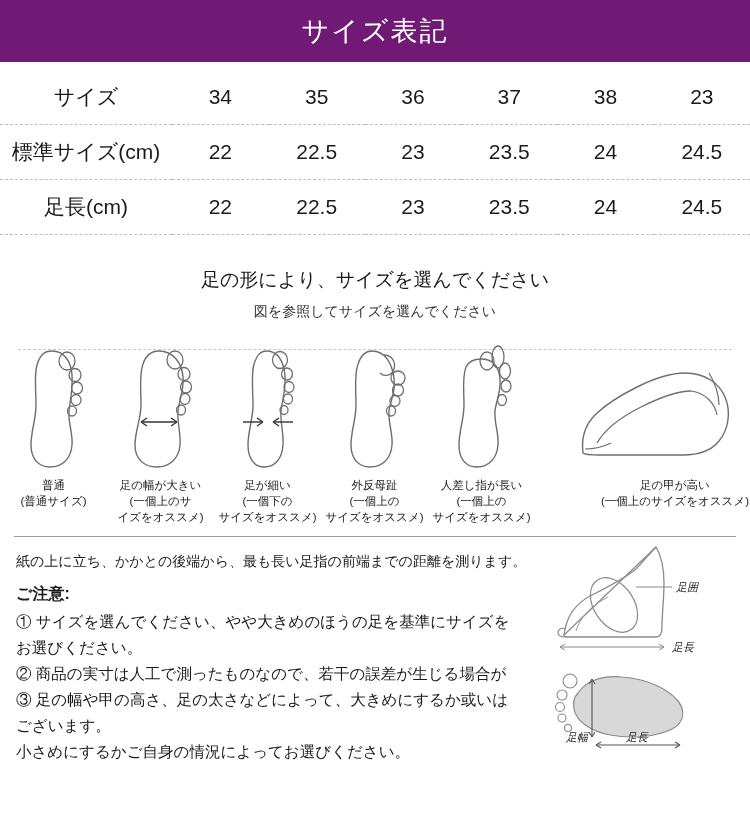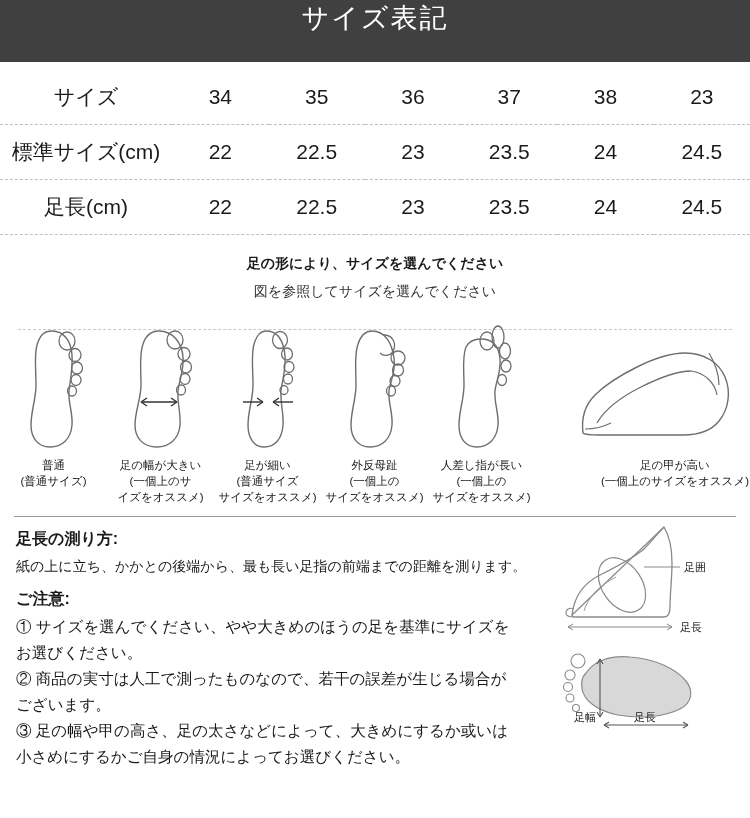--- a/index.html
+++ b/index.html
@@ -15,25 +15,25 @@
     overflow: hidden;
   }
   .page {
     position: relative;
     width: 750px;
     height: 818px;
   }
 
   
   .header {
-    background: #404040;
+    background: #701a75;
     color: #ffffff;
     height: 62px;
     display: flex;
-    align-items: flex-start;
+    align-items: center;
     justify-content: center;
   }
   .header-title {
     font-size: 27px;
     letter-spacing: 2px;
     font-weight: 400;
   }
 
   
   .size-table {
@@ -56,23 +56,23 @@
     width: 152px;
     text-align: center;
   }
   .size-table td.val {
     width: 85px;
   }
 
   
   .sec-title {
     text-align: center;
-    font-size: 14px;
-    font-weight: bold;
-    margin-top: 20px;
+    font-size: 19px;
+    font-weight: normal;
+    margin-top: 32px;
   }
   .sec-sub {
     text-align: center;
     font-size: 14px;
     color: #333;
     margin-top: 10px;
   }
 
   
   .feet-wrap {
@@ -140,24 +140,25 @@
     max-width: 588px;
   }
   .note-line {
     font-size: 15.5px;
     line-height: 26px;
     margin-left: 2px;
     max-width: 588px;
   }
   .diagram {
     position: absolute;
-    right: 4px;
+    right: 12px;
     top: 6px;
     width: 172px;
     height: 230px;
+    font-style: italic;
   }
 </style>
 </head>
 <body>
 
 <div class="page">
 
   <div class="header">
     <div class="header-title">サイズ表記</div>
   </div>
@@ -253,21 +254,21 @@
             <g stroke="#333" stroke-width="1.4" fill="none">
               <line x1="14" y1="77" x2="34" y2="77"></line>
               <path d="M34 77 l-6 -4 M34 77 l-6 4"></path>
               <line x1="44" y1="77" x2="64" y2="77"></line>
               <path d="M44 77 l6 -4 M44 77 l6 4"></path>
             </g>
           </svg>
         </div>
         <div class="caption">
           <span class="c1">足が細い</span>
-          <span class="c2" style="white-space:pre-line;">(普通サイズ
+          <span class="c2" style="white-space:pre-line;">(一個下の
 サイズをオススメ)</span>
         </div>
       </div>
 
       <div class="foot-cell">
         <div class="foot-art">
           <svg width="86" height="128" viewBox="0 0 86 128">
             <path d="M40 6 C53 6 60 18 62 33 C64 48 58 56 57 66 C56 78 61 88 60 100 C59 114 50 122 38 122 C26 122 19 113 19 100 C19 86 24 74 24 60 C24 44 22 30 26 19 C29 10 33 6 40 6 Z" fill="none" stroke="#6e6e6e" stroke-width="1.4"></path>
             <path d="M52 10 C60 10 64 17 62 24 C60 31 52 32 48 28" fill="none" stroke="#6e6e6e" stroke-width="1.3"></path>
             <ellipse cx="66" cy="33" rx="7" ry="7" fill="none" stroke="#6e6e6e" stroke-width="1.3"></ellipse>
@@ -314,29 +315,28 @@
         <div class="caption">
           <span class="c1">足の甲が高い</span>
           <span class="c2">(一個上のサイズをオススメ)</span>
         </div>
       </div>
 
     </div>
   </div>
 
   <div class="notes">
-    <div class="note-head">足長の測り方:</div>
     <div class="note-body">紙の上に立ち、かかとの後端から、最も長い足指の前端までの距離を測ります。</div>
 
     <div class="note-head">ご注意:</div>
     <div class="note-line">① サイズを選んでください、やや大きめのほうの足を基準にサイズを</div>
     <div class="note-line">お選びください。</div>
     <div class="note-line">② 商品の実寸は人工で測ったものなので、若干の誤差が生じる場合が</div>
+    <div class="note-line">③ 足の幅や甲の高さ、足の太さなどによって、大きめにするか或いは</div>
     <div class="note-line">ございます。</div>
-    <div class="note-line">③ 足の幅や甲の高さ、足の太さなどによって、大きめにするか或いは</div>
     <div class="note-line">小さめにするかご自身の情況によってお選びください。</div>
 
     <div class="diagram">
       <svg width="172" height="230" viewBox="0 0 172 230">
 
         <g>
           <path d="M12 92 C14 74 24 60 40 52 C56 44 72 36 84 26 C92 18 98 10 104 4" fill="none" stroke="#8a8a8a" stroke-width="1.3"></path>
           <path d="M104 4 C110 14 112 26 112 40 C112 56 110 70 110 84 C110 90 108 94 104 94 L16 94 C13 94 12 93 12 92 Z" fill="none" stroke="#8a8a8a" stroke-width="1.3"></path>
           <path d="M24 88 C28 74 40 62 56 54" fill="none" stroke="#9a9a9a" stroke-width="1"></path>
 

